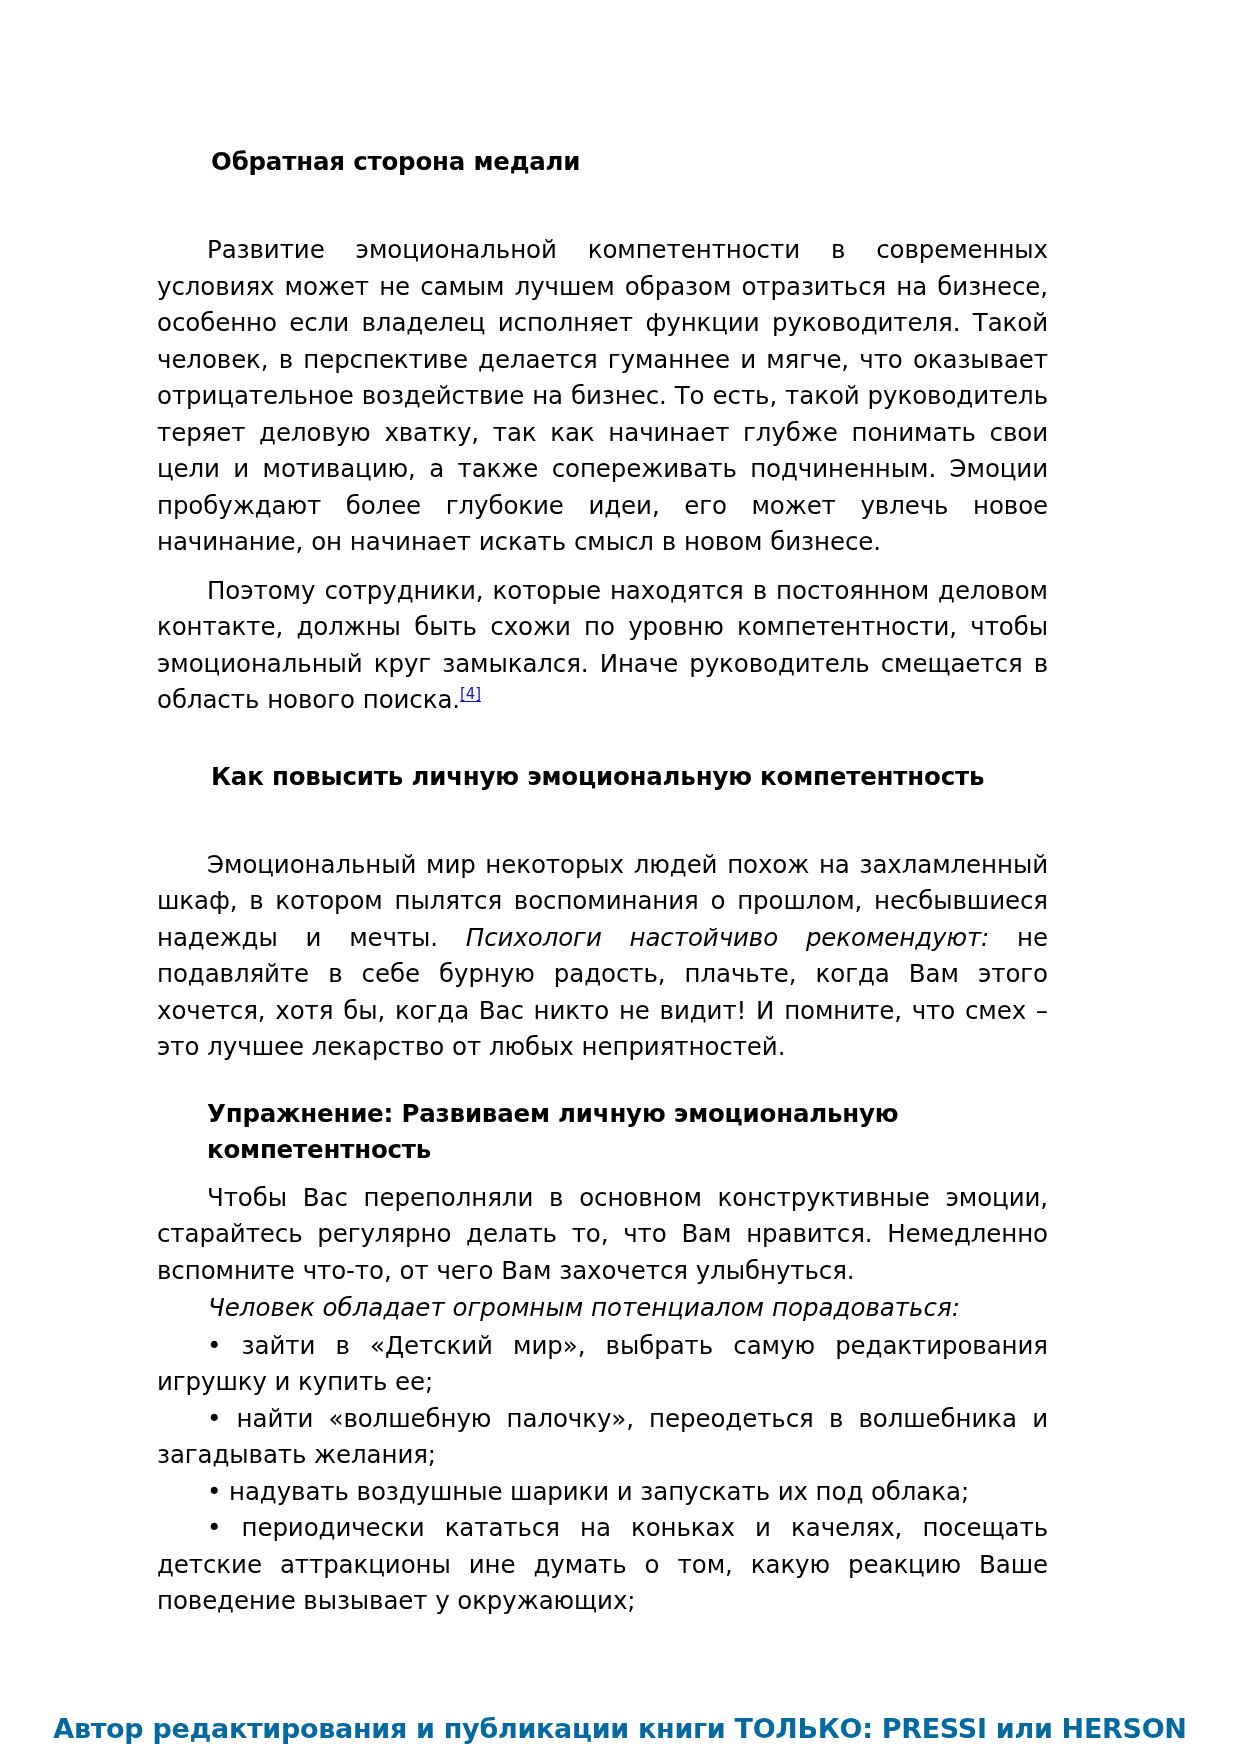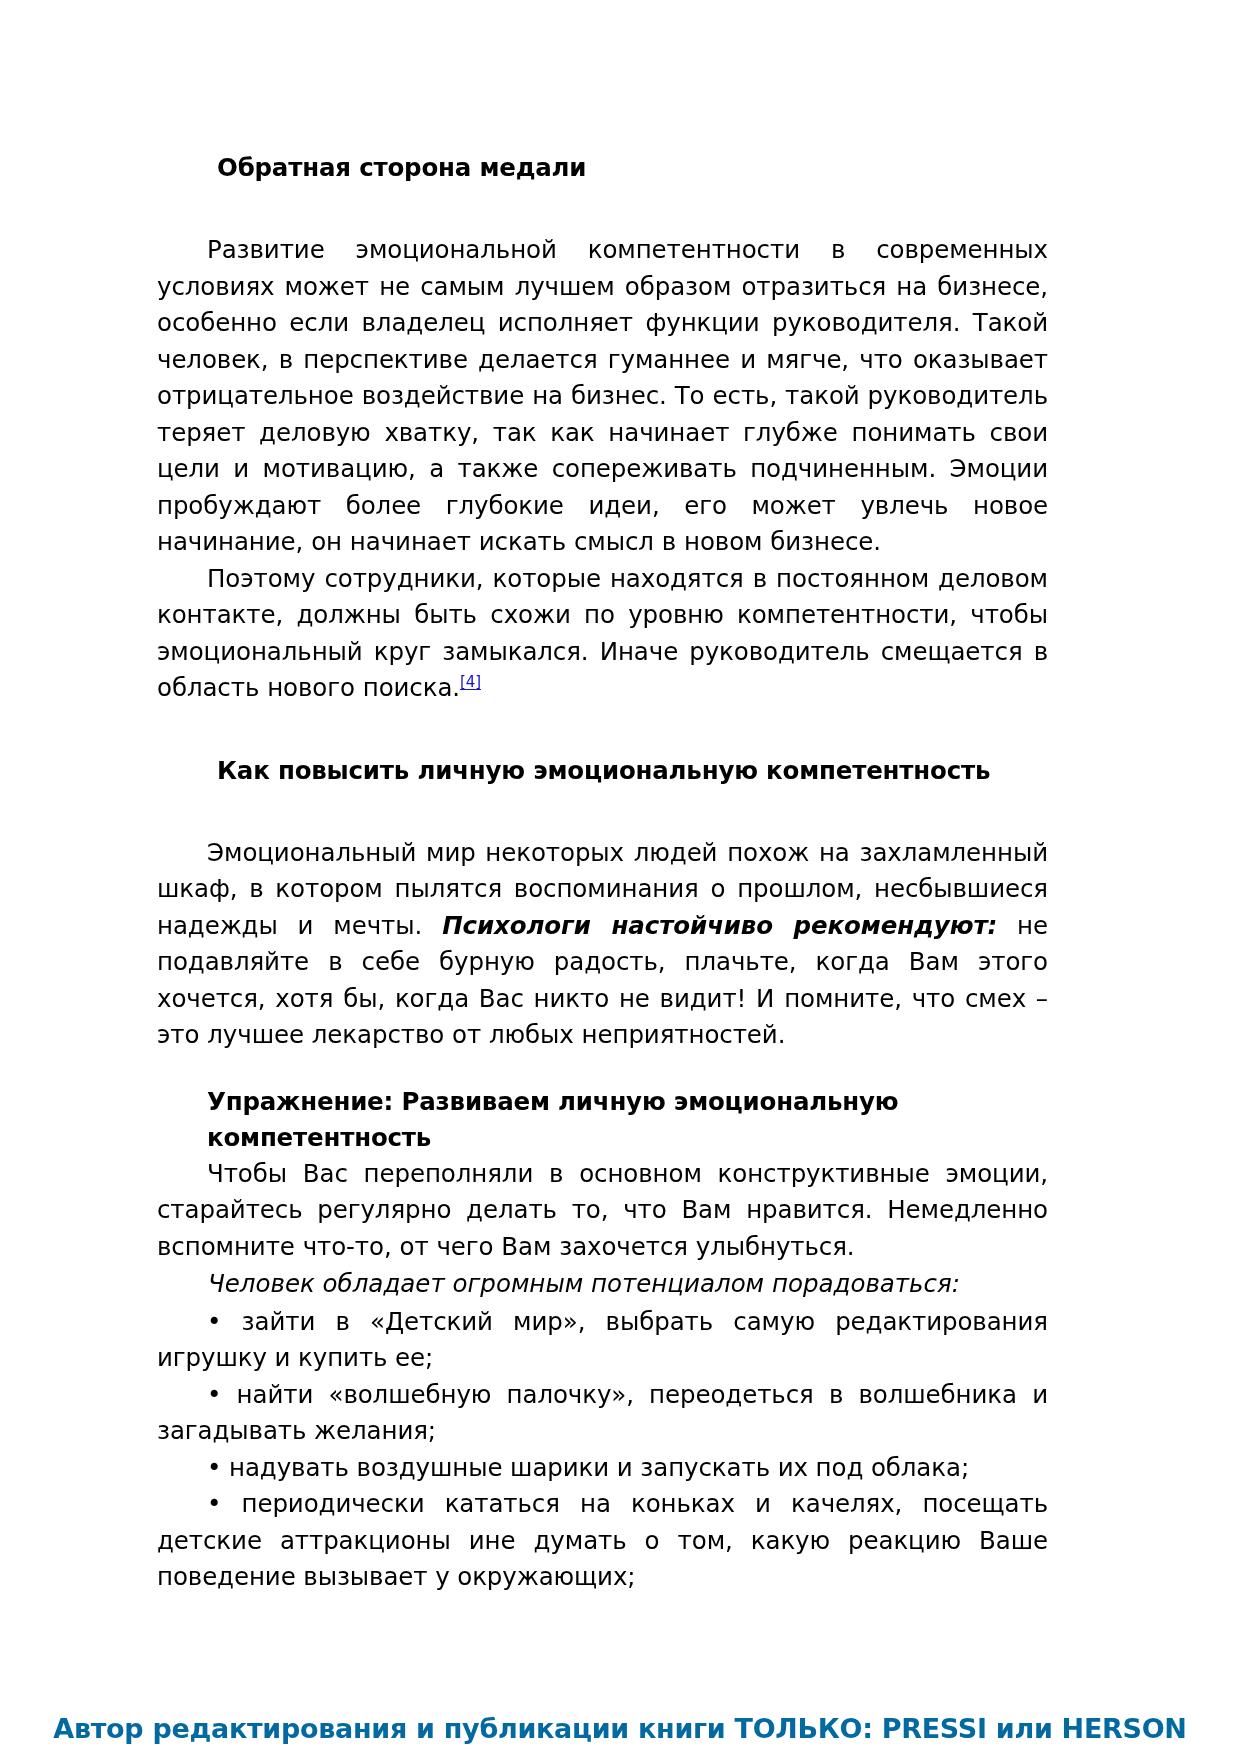--- a/index.html
+++ b/index.html
@@ -32,47 +32,48 @@
     font-size: 24.5px;
     line-height: 36.5px;
     text-align: justify;
     text-align-last: left;
     margin: 0;
     letter-spacing: -0.1px;
     word-spacing: 0.2px;
   }
   .para.indent {
     text-indent: 50px;
+    margin-top: 12px;
   }
   .para.cont {
     text-indent: 0;
   }
 
   .spacer-lg { height: 36px; }
   .spacer-md { height: 30px; }
 
   h2.heading {
     font-size: 24.5px;
     line-height: 36px;
     font-weight: bold;
-    margin: 10px;
+    margin: 4px;
     padding-left: 50px;
     letter-spacing: -0.2px;
   }
   h3.heading-italic {
     font-size: 24.5px;
     line-height: 36px;
     font-weight: bold;
     margin: 0;
     padding-left: 50px;
     letter-spacing: -0.2px;
   }
 
   .emph-bi {
-    font-weight: bold;
+    font-weight: normal;
     font-style: italic;
   }
 
   .italic-line {
     font-size: 24.5px;
     line-height: 36.5px;
     font-style: italic;
     margin: 1px;
     text-indent: 50px;
     text-align: left;

